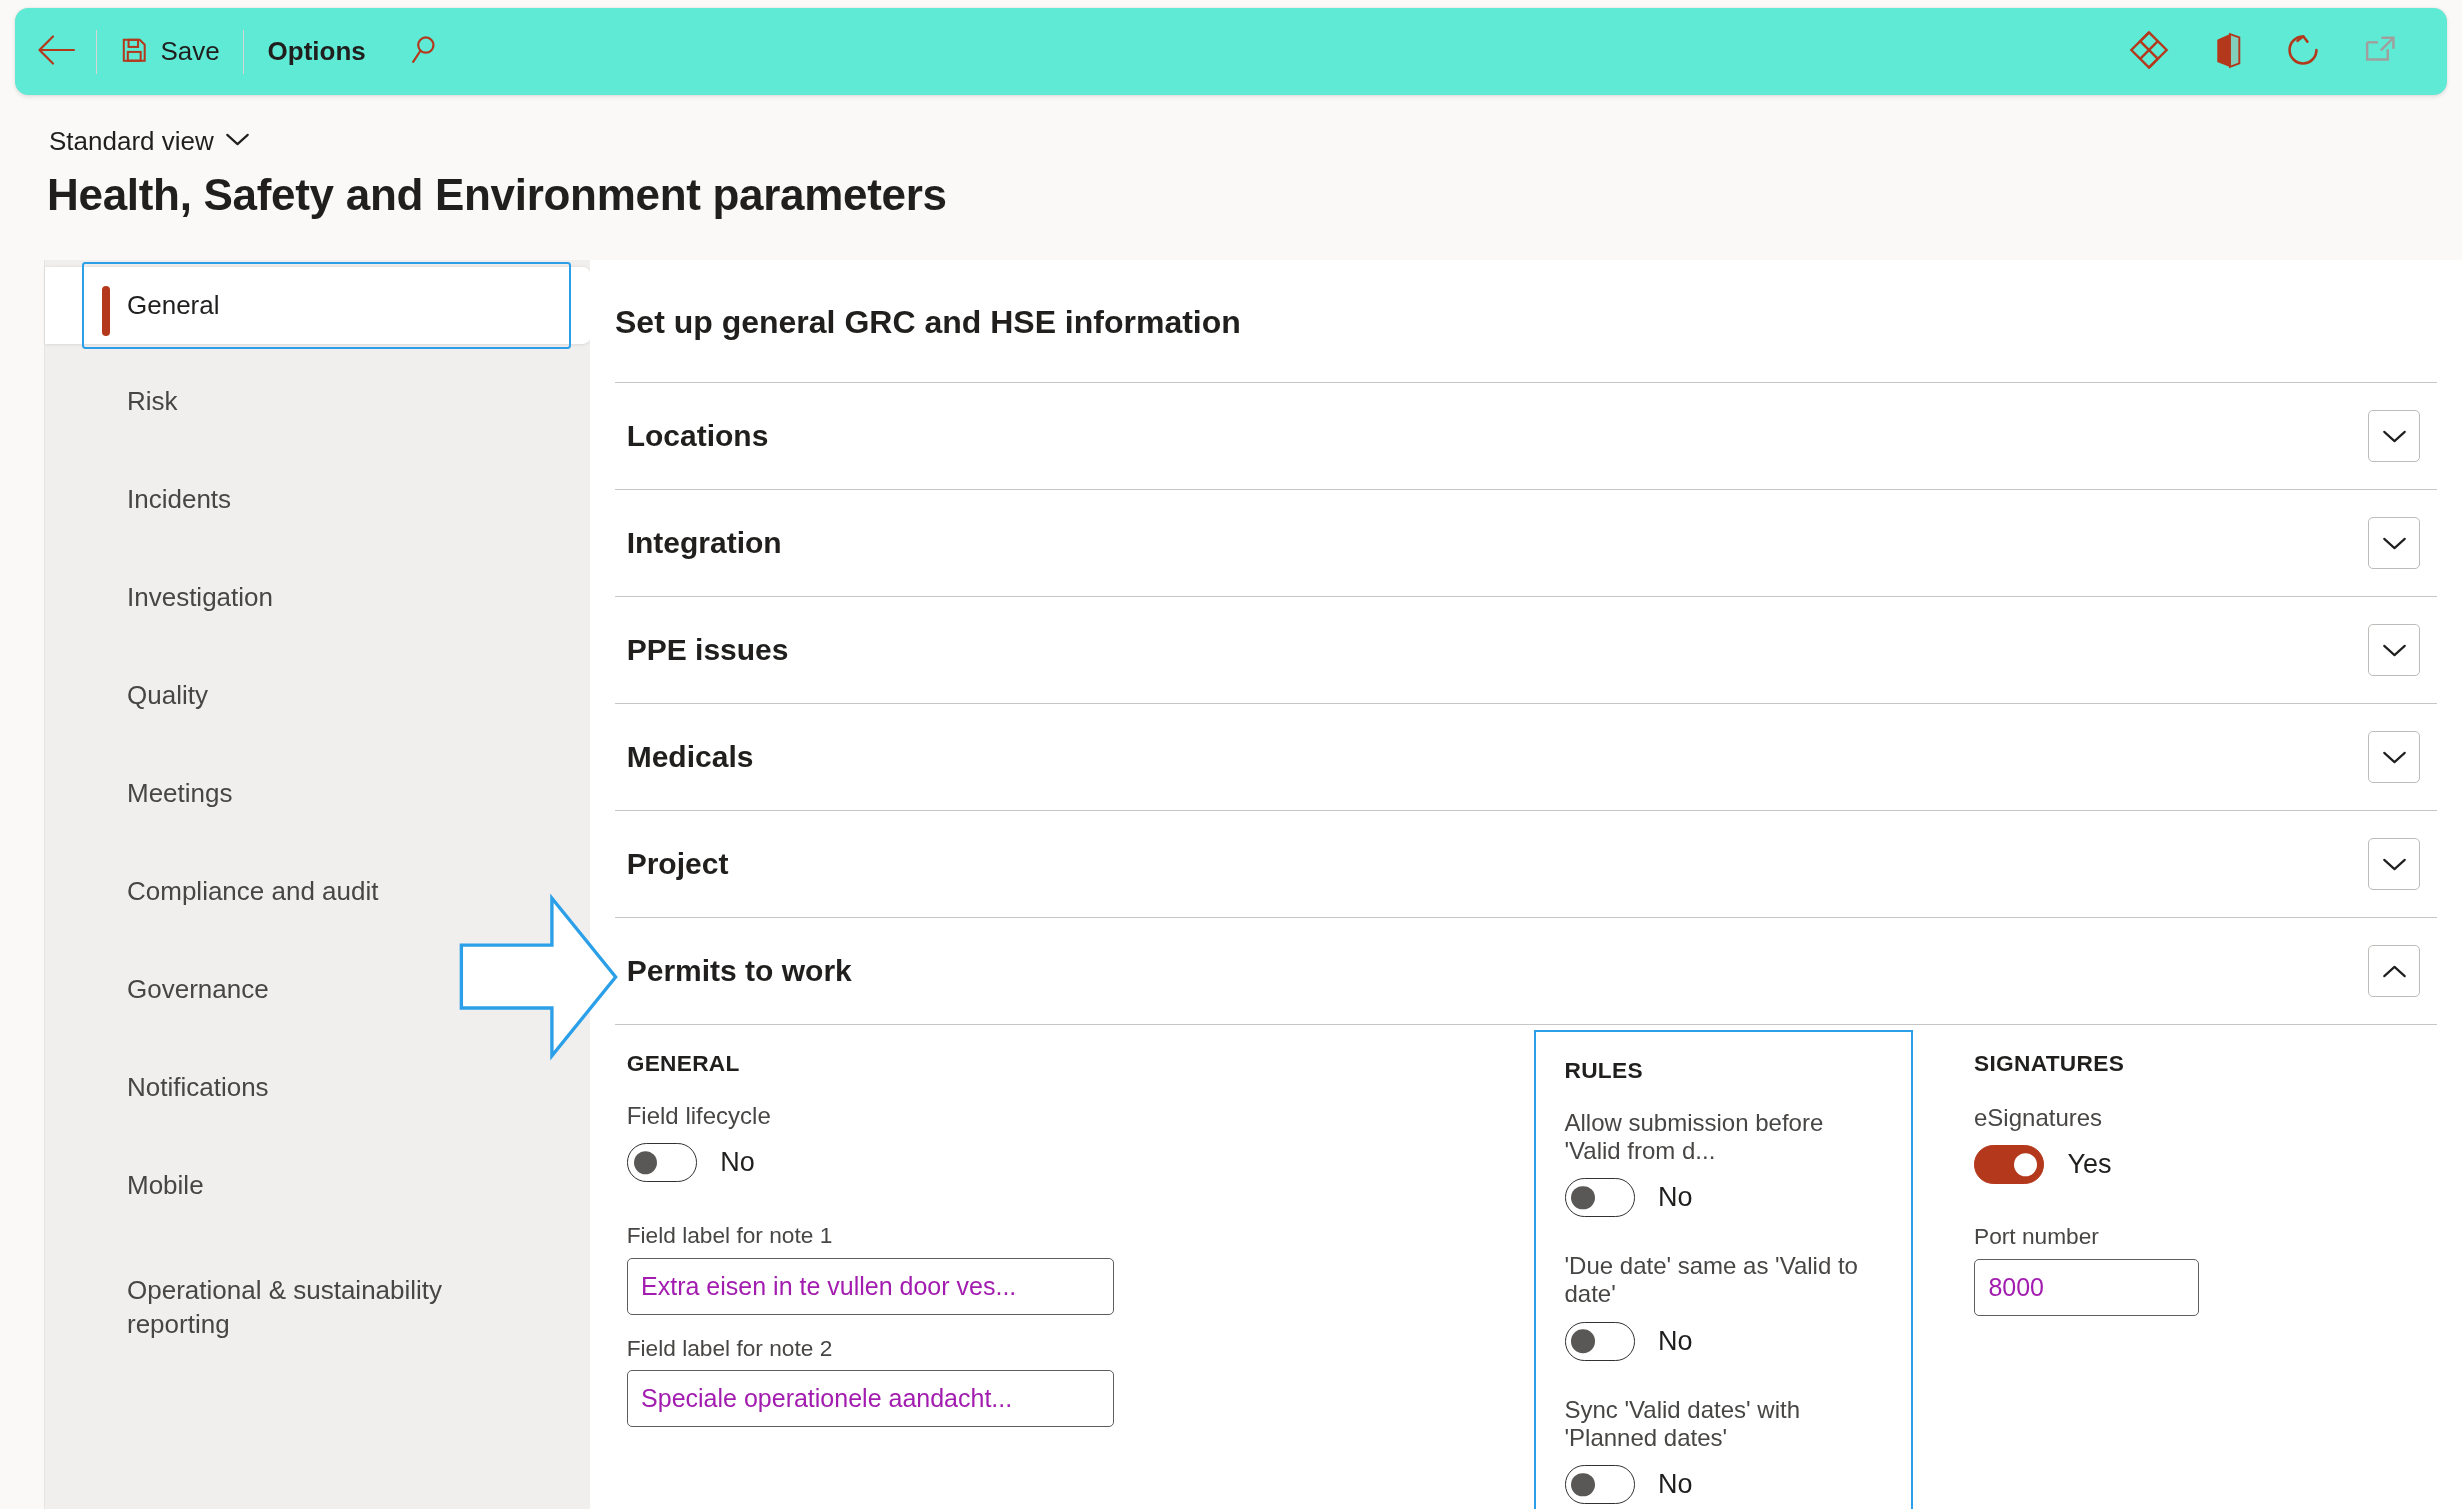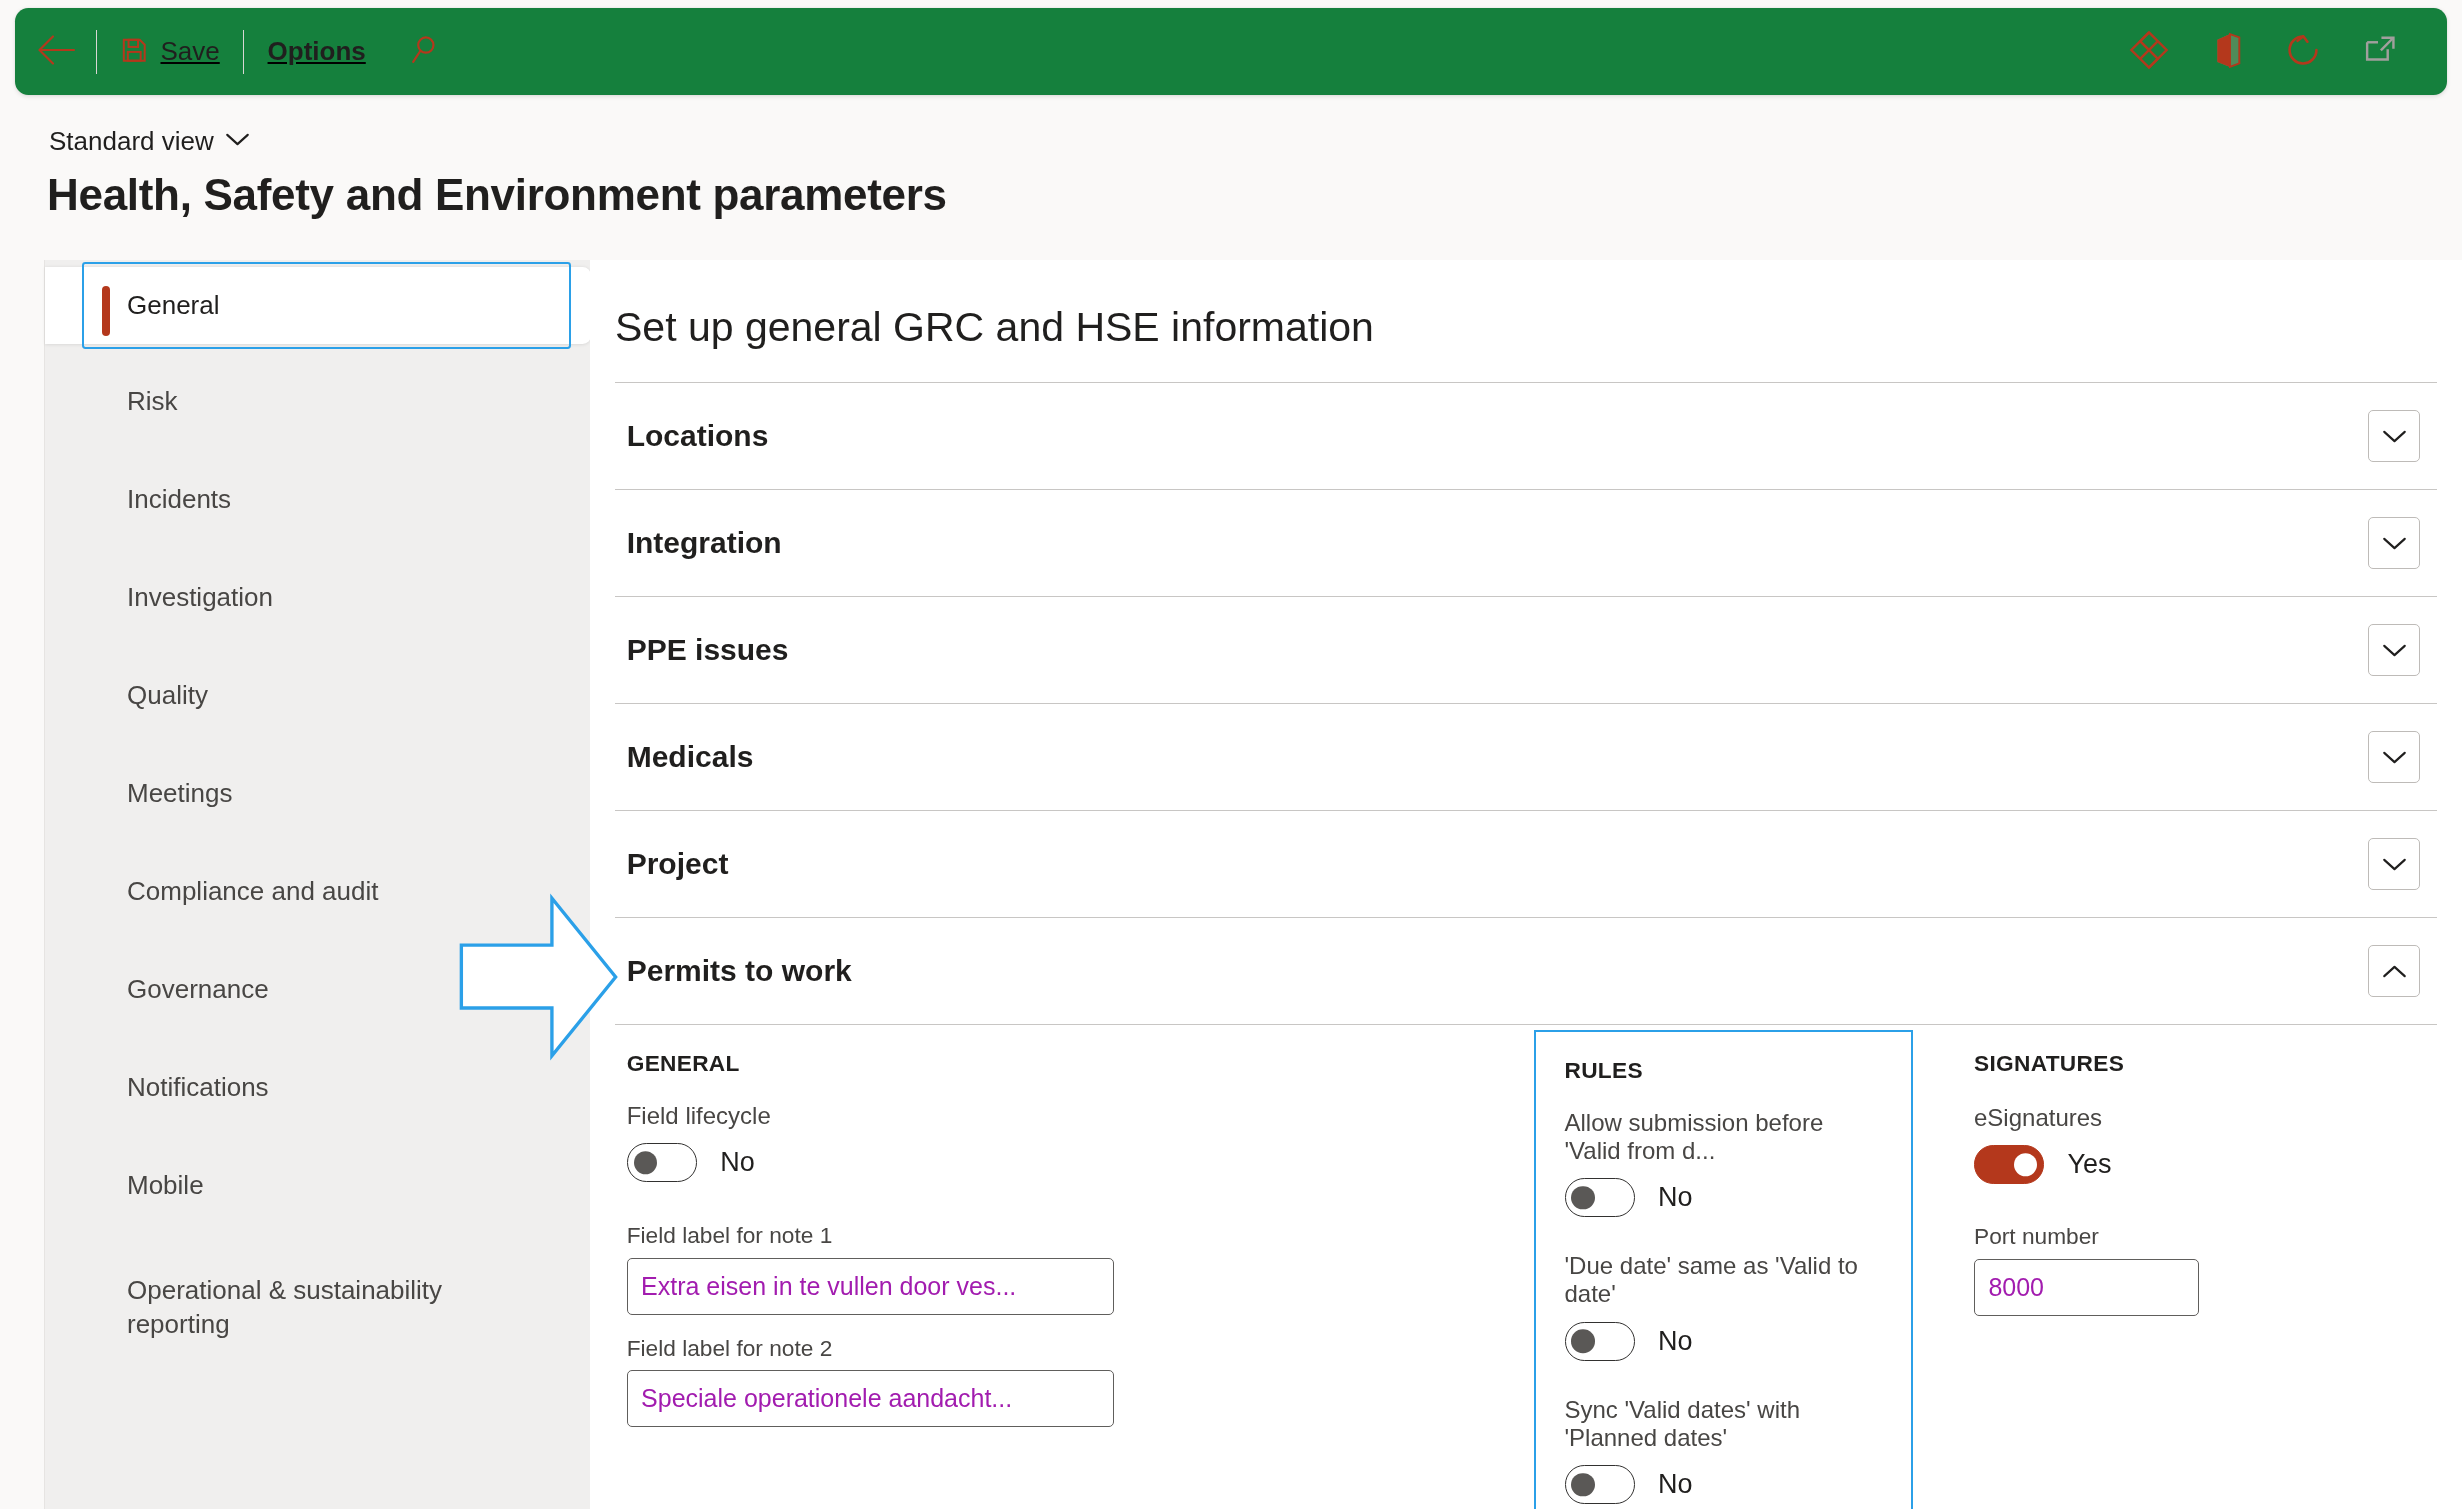--- a/index.html
+++ b/index.html
@@ -11,24 +11,24 @@
   }
 
   
   .cmdbar-wrap {
     position: absolute; left: 0; top: 0; width: 2462px; height: 107px;
     background: #FAF9F8;
   }
   .cmdbar {
     position: absolute; left: 15px; top: 8.4px;
     width: 2432px; height: 87px;
-    background: #15803d;
+    background: #5eead4;
     border-radius: 13.4px;
     box-shadow: 0 1.7px 4.2px rgba(0,0,0,0.10), 0 0 1.7px rgba(0,0,0,0.08);
-    display: flex; align-items: center; text-decoration: underline;
+    display: flex; align-items: center;
   }
   .cmd-back {
     width: 81px; height: 87px; display: flex; align-items: center; justify-content: center;
     cursor: pointer;
   }
   .cmd-sep { width: 0.8px; height: 44px; background: #D8D6D4; }
   .cmd-btn {
     height: 87px; display: flex; align-items: center; gap: 11.7px;
     padding: 0 23.5px; cursor: pointer;
   }
@@ -88,21 +88,21 @@
     margin-left: 82px; font-size: 26px; color: #201F1E;
   }
 
   
   .contentpane {
     position: absolute; left: 590px; top: 0; width: 1873px; height: 1249px;
     background: #FFFFFF;
   }
   .content-title {
     position: absolute; left: 25px; top: 44px;
-    font-size: 41px; font-weight: 400; color: #201F1E;
+    font-size: 32px; font-weight: 700; color: #201F1E;
   }
 
   .sections { position: absolute; left: 25px; top: 122px; width: 1822px; }
   .section-row {
     position: relative; height: 107px;
     border-top: 1.3px solid #C8C6C4;
     display: flex; align-items: center;
   }
   .section-title { font-size: 30px; font-weight: 700; color: #201F1E; padding-left: 11.7px; }
   .chev-btn {

